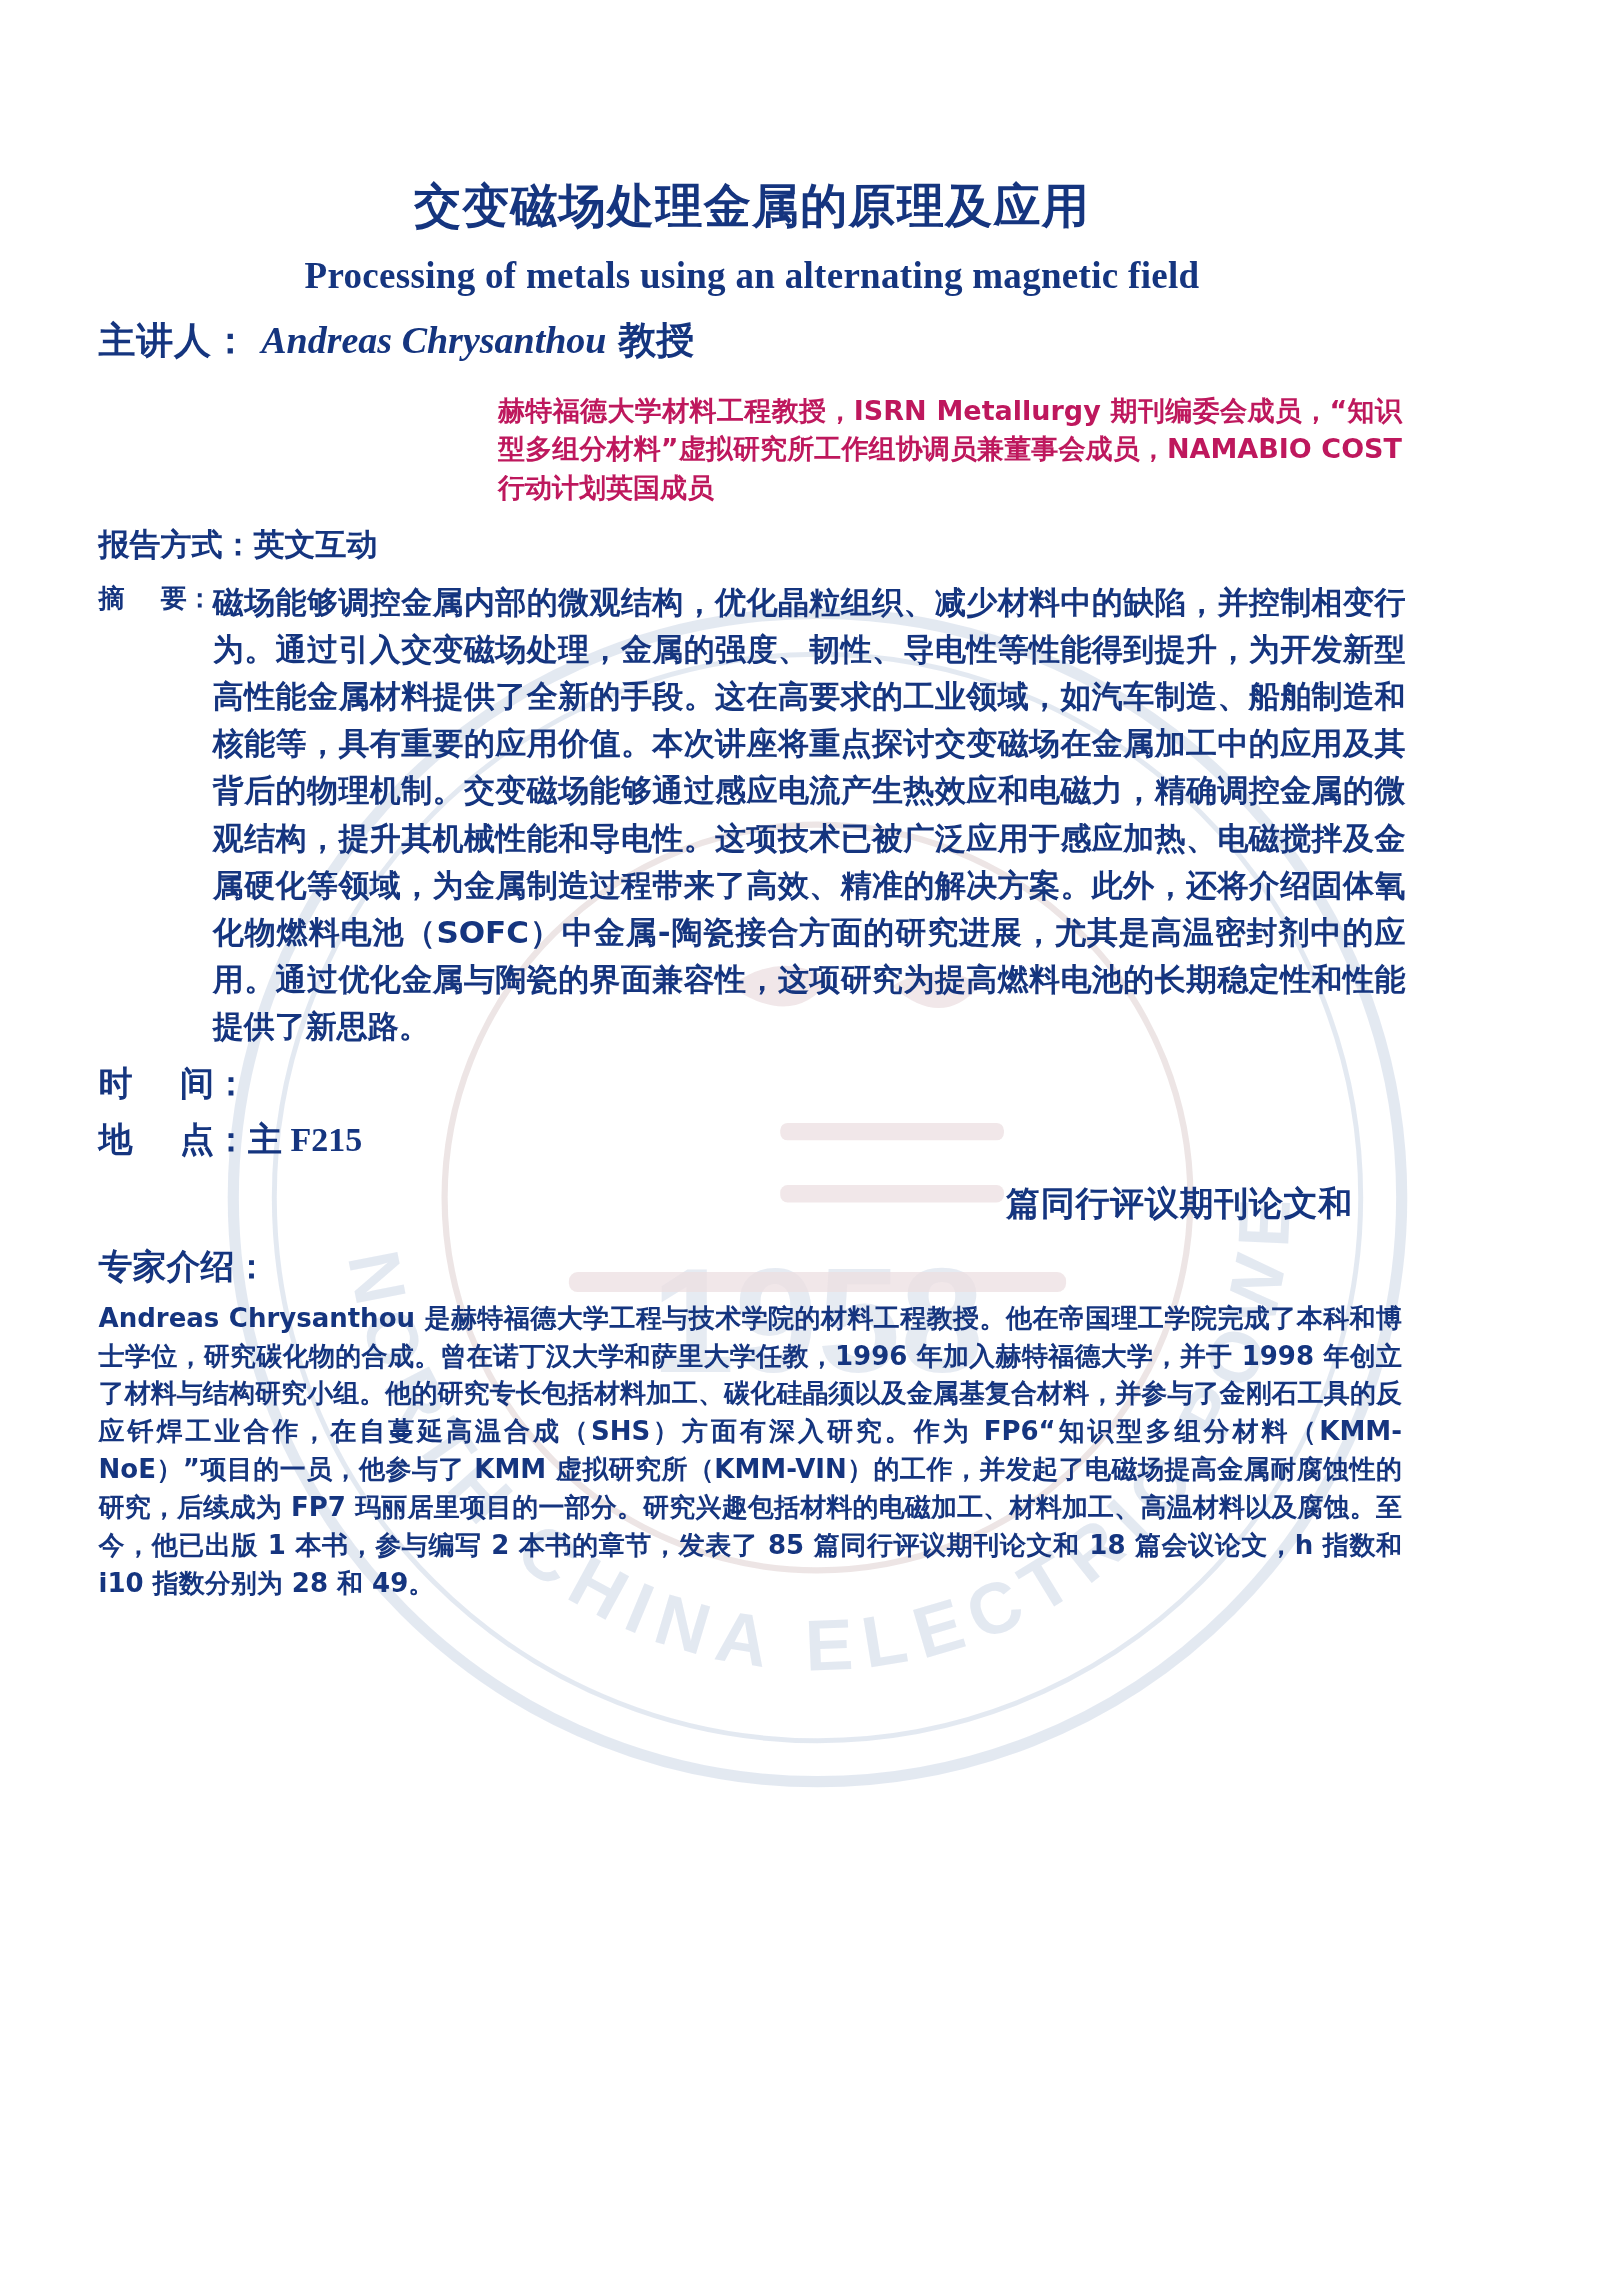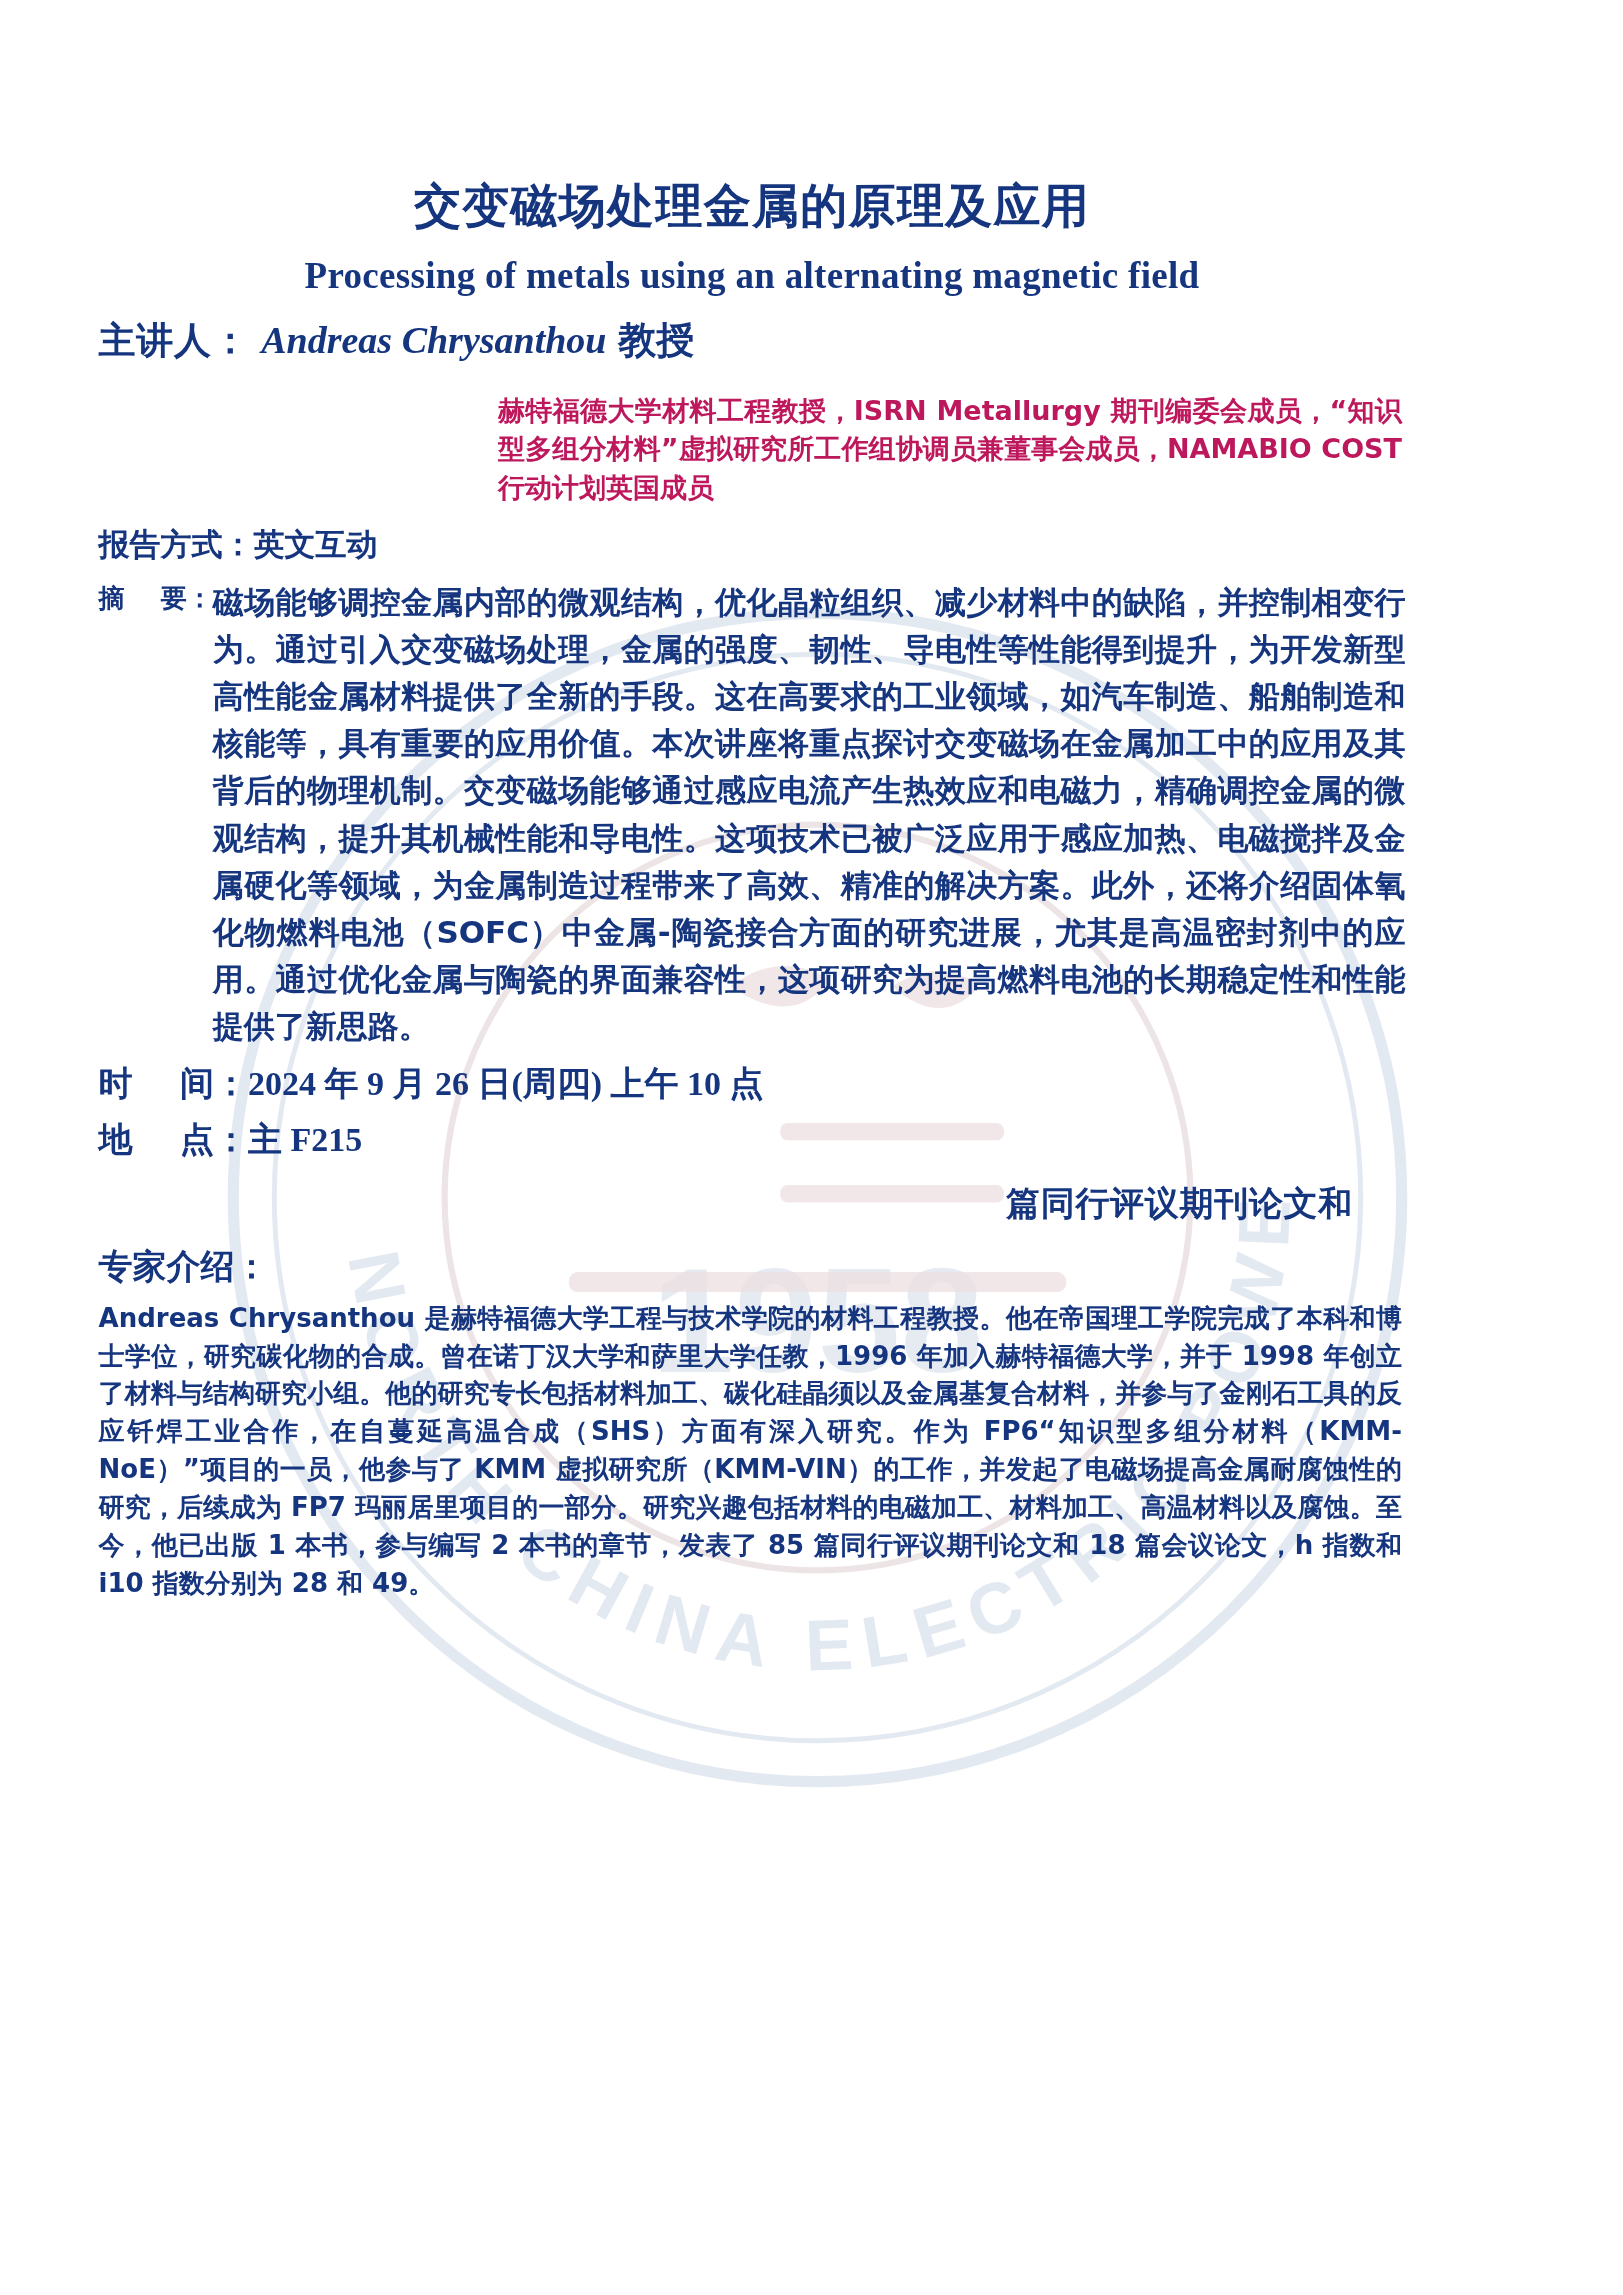--- a/index.html
+++ b/index.html
@@ -252,21 +252,20 @@
     <span class="field-value">英文互动</span>
   </div>
 
   <div class="abstract-row">
     <span class="abstract-label">摘    要：</span>
     <span class="abstract-text">磁场能够调控金属内部的微观结构，优化晶粒组织、减少材料中的缺陷，并控制相变行为。通过引入交变磁场处理，金属的强度、韧性、导电性等性能得到提升，为开发新型高性能金属材料提供了全新的手段。这在高要求的工业领域，如汽车制造、船舶制造和核能等，具有重要的应用价值。本次讲座将重点探讨交变磁场在金属加工中的应用及其背后的物理机制。交变磁场能够通过感应电流产生热效应和电磁力，精确调控金属的微观结构，提升其机械性能和导电性。这项技术已被广泛应用于感应加热、电磁搅拌及金属硬化等领域，为金属制造过程带来了高效、精准的解决方案。此外，还将介绍固体氧化物燃料电池（SOFC）中金属-陶瓷接合方面的研究进展，尤其是高温密封剂中的应用。通过优化金属与陶瓷的界面兼容性，这项研究为提高燃料电池的长期稳定性和性能提供了新思路。</span>
   </div>
 
   <div class="meta-row">
     <span class="meta-label">时    间：</span>
-    <span class="meta-value">2024 年 9 月 26 日(周四) 上午 10 点</span>
   </div>
 
   <div class="meta-row">
     <span class="meta-label">地    点：</span>
     <span class="meta-value">主 F215</span>
   </div>
 
   <div class="org-line">篇同行评议期刊论文和</div>
 
   <div class="expert-heading">专家介绍：</div>

